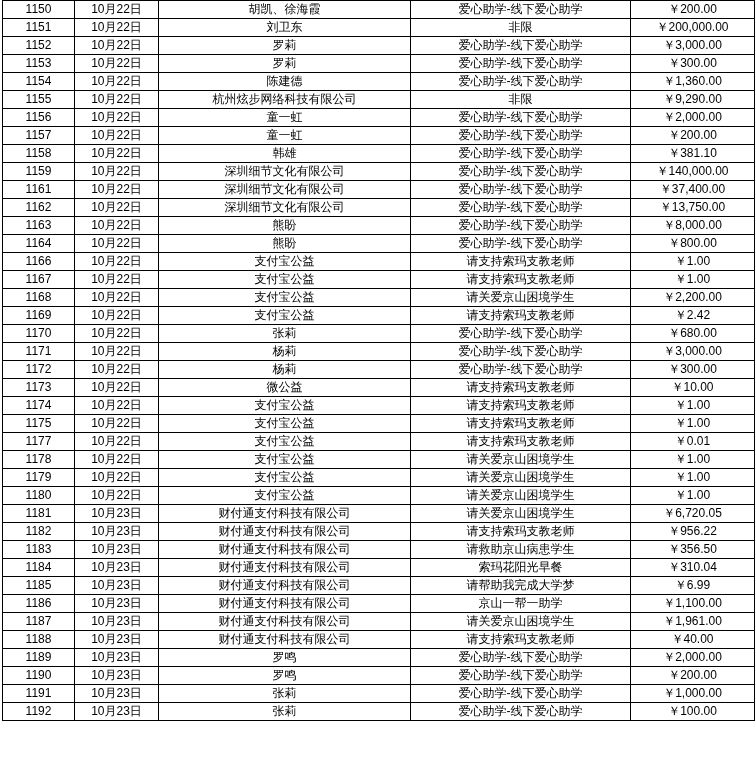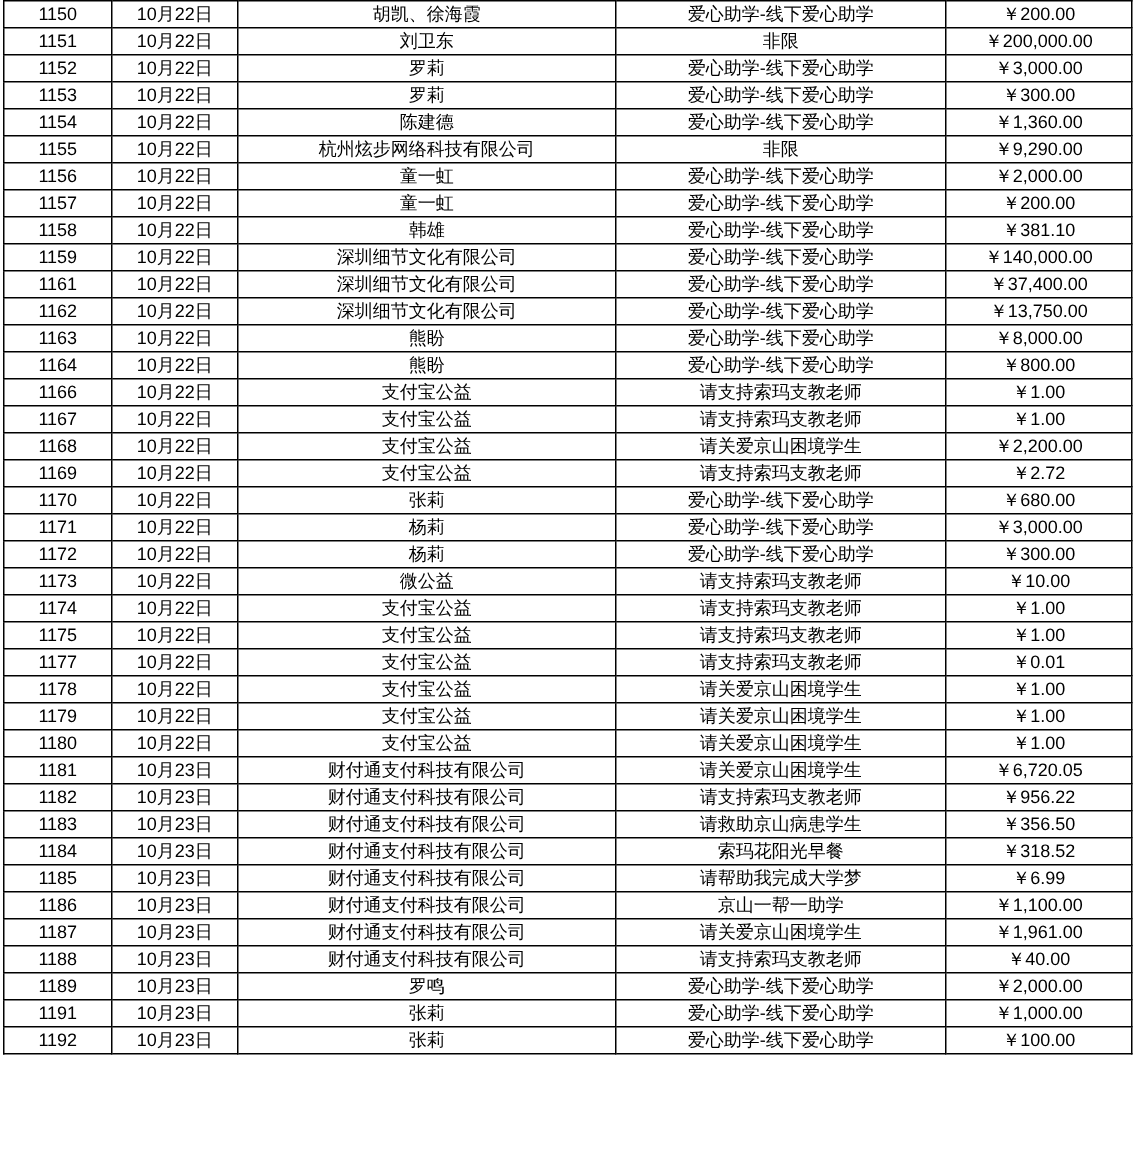--- a/index.html
+++ b/index.html
@@ -173,21 +173,21 @@
         <td class="cell-date">10月22日</td>
         <td class="cell-name">支付宝公益</td>
         <td class="cell-project">请关爱京山困境学生</td>
         <td class="cell-amount">￥2,200.00</td>
       </tr>
       <tr>
         <td class="cell-index">1169</td>
         <td class="cell-date">10月22日</td>
         <td class="cell-name">支付宝公益</td>
         <td class="cell-project">请支持索玛支教老师</td>
-        <td class="cell-amount">￥2.72</td>
+        <td class="cell-amount">￥2.42</td>
       </tr>
       <tr>
         <td class="cell-index">1170</td>
         <td class="cell-date">10月22日</td>
         <td class="cell-name">张莉</td>
         <td class="cell-project">爱心助学-线下爱心助学</td>
         <td class="cell-amount">￥680.00</td>
       </tr>
       <tr>
         <td class="cell-index">1171</td>
@@ -271,21 +271,21 @@
         <td class="cell-date">10月23日</td>
         <td class="cell-name">财付通支付科技有限公司</td>
         <td class="cell-project">请救助京山病患学生</td>
         <td class="cell-amount">￥356.50</td>
       </tr>
       <tr>
         <td class="cell-index">1184</td>
         <td class="cell-date">10月23日</td>
         <td class="cell-name">财付通支付科技有限公司</td>
         <td class="cell-project">索玛花阳光早餐</td>
-        <td class="cell-amount">￥318.52</td>
+        <td class="cell-amount">￥310.04</td>
       </tr>
       <tr>
         <td class="cell-index">1185</td>
         <td class="cell-date">10月23日</td>
         <td class="cell-name">财付通支付科技有限公司</td>
         <td class="cell-project">请帮助我完成大学梦</td>
         <td class="cell-amount">￥6.99</td>
       </tr>
       <tr>
         <td class="cell-index">1186</td>
@@ -307,20 +307,27 @@
         <td class="cell-name">财付通支付科技有限公司</td>
         <td class="cell-project">请支持索玛支教老师</td>
         <td class="cell-amount">￥40.00</td>
       </tr>
       <tr>
         <td class="cell-index">1189</td>
         <td class="cell-date">10月23日</td>
         <td class="cell-name">罗鸣</td>
         <td class="cell-project">爱心助学-线下爱心助学</td>
         <td class="cell-amount">￥2,000.00</td>
+      </tr>
+      <tr>
+        <td class="cell-index">1190</td>
+        <td class="cell-date">10月23日</td>
+        <td class="cell-name">罗鸣</td>
+        <td class="cell-project">爱心助学-线下爱心助学</td>
+        <td class="cell-amount">￥200.00</td>
       </tr>
       <tr>
         <td class="cell-index">1191</td>
         <td class="cell-date">10月23日</td>
         <td class="cell-name">张莉</td>
         <td class="cell-project">爱心助学-线下爱心助学</td>
         <td class="cell-amount">￥1,000.00</td>
       </tr>
       <tr>
         <td class="cell-index">1192</td>

